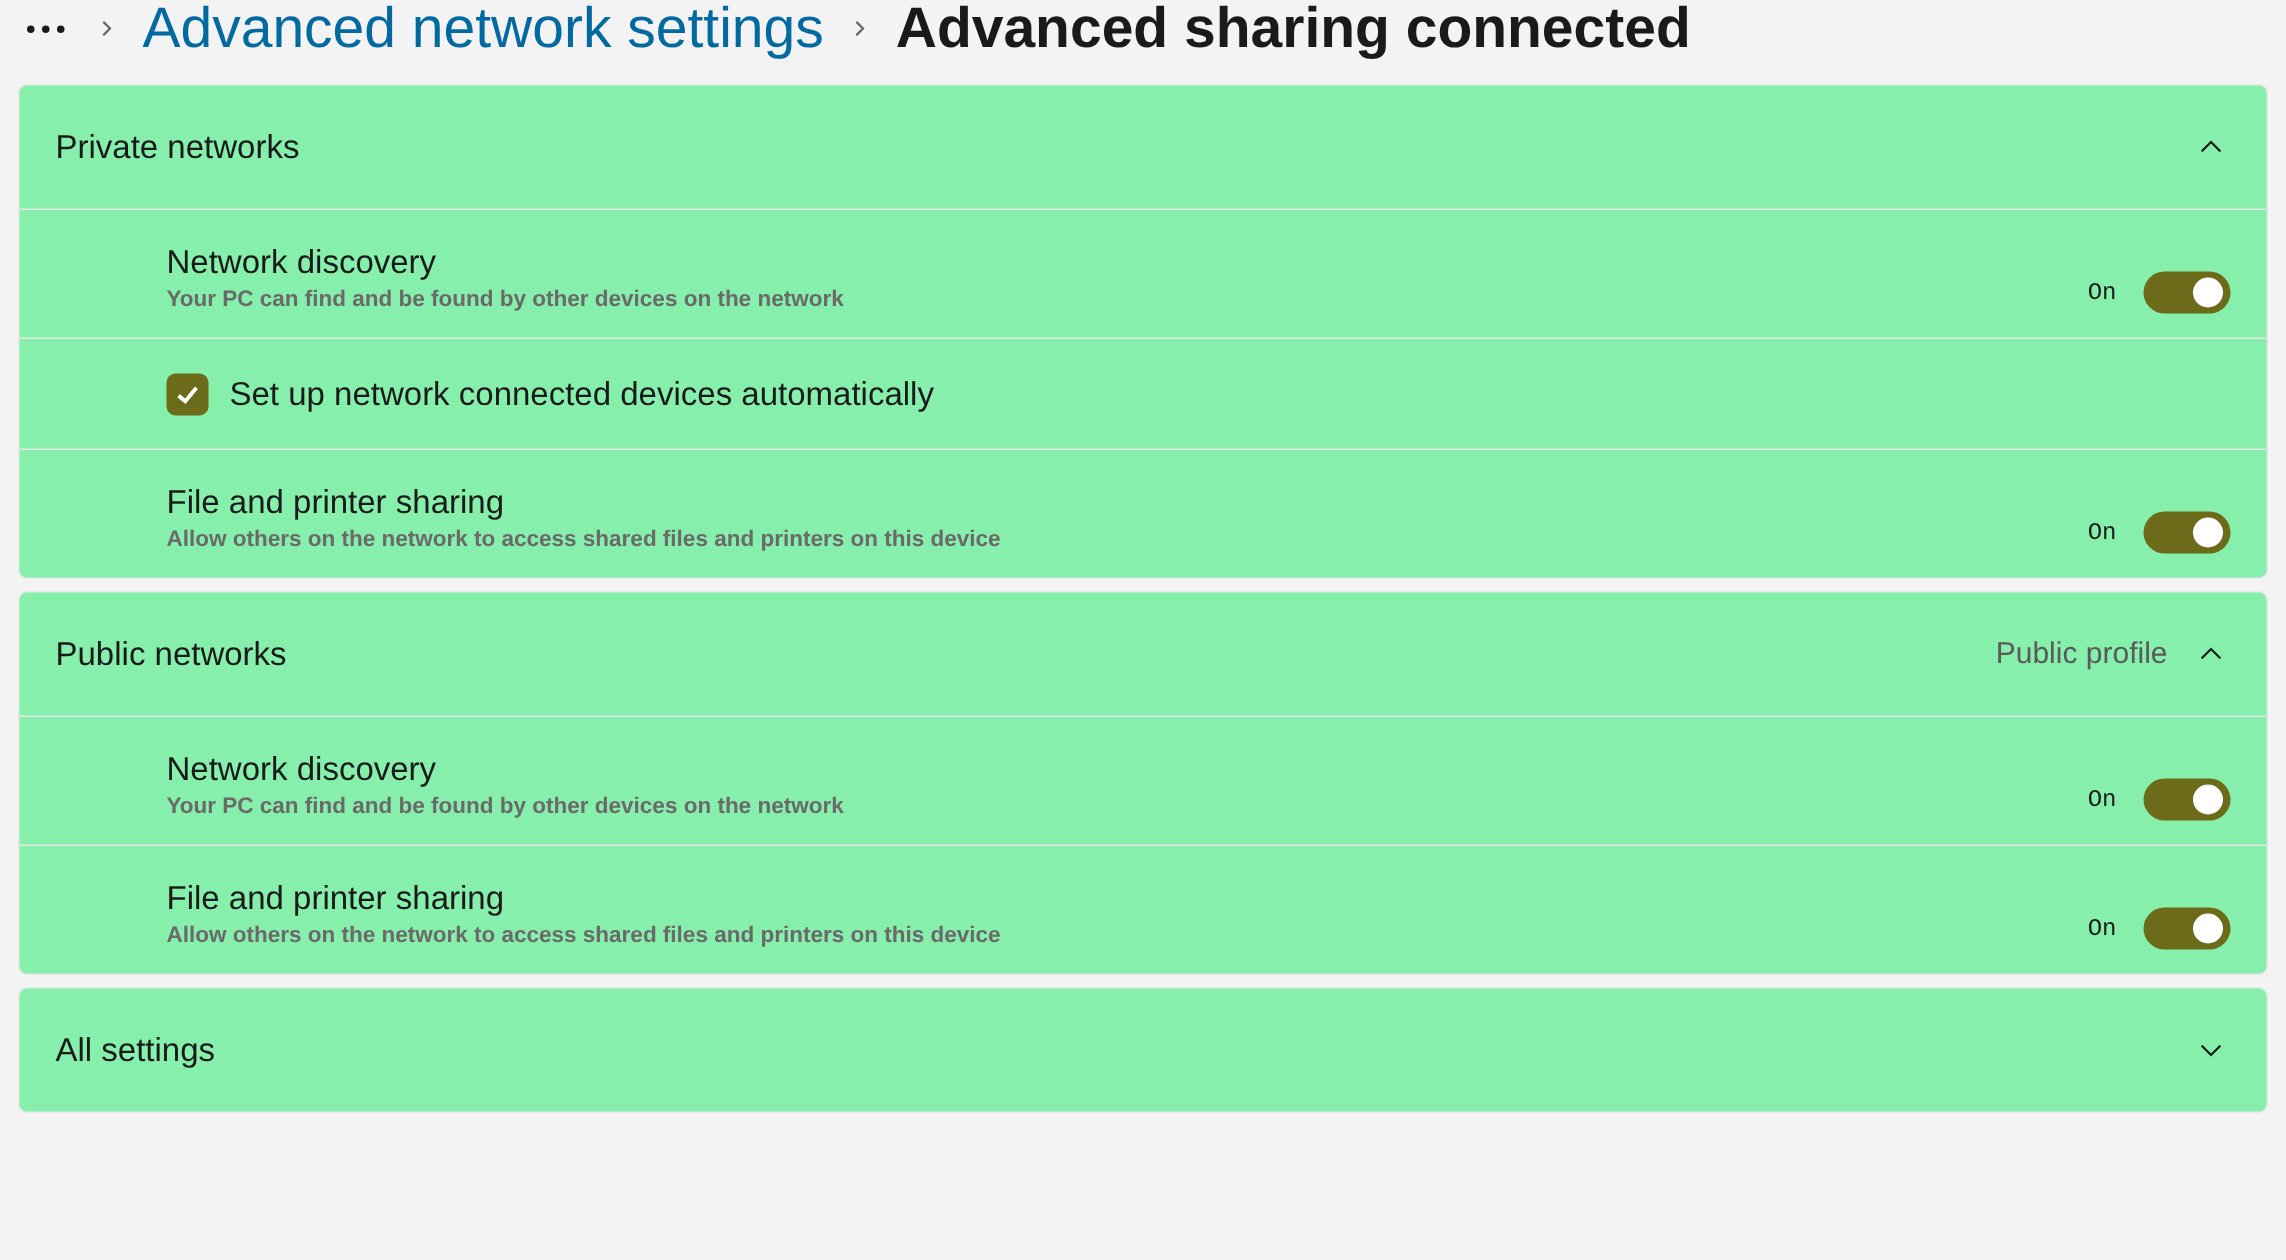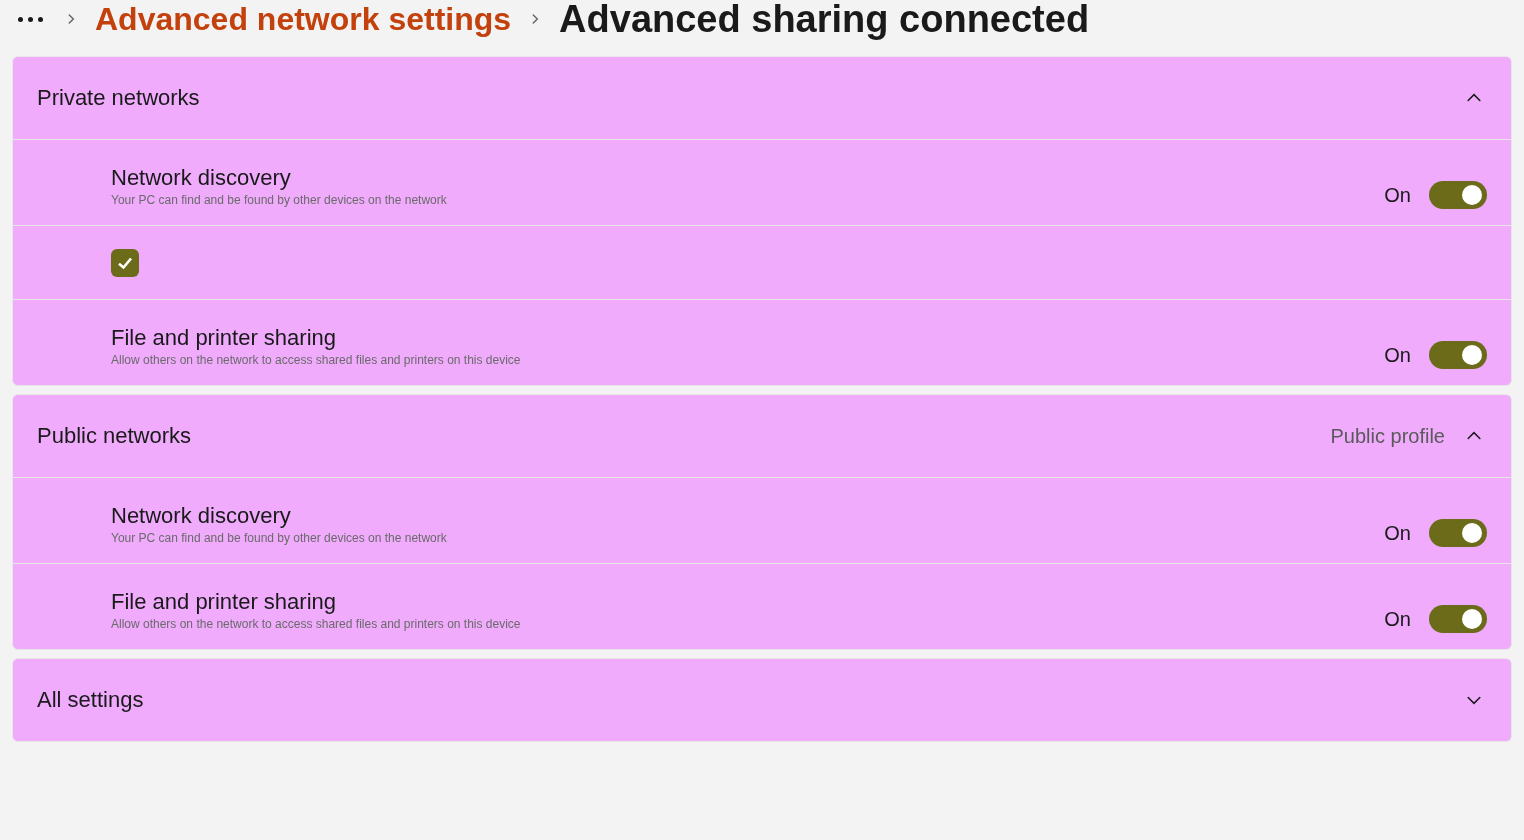--- a/index.html
+++ b/index.html
@@ -33,35 +33,35 @@
   }
   .breadcrumb .chev {
     width: 20px;
     height: 20px;
     display: flex;
     align-items: center;
     justify-content: center;
     color: #666;
   }
   .breadcrumb .crumb-link {
-    font-size: 32px;
-    font-weight: 700;
-    color: #c2410c;
+    font-size: 38px;
+    font-weight: 400;
+    color: #0369a1;
     cursor: pointer;
     line-height: 1;
   }
   .breadcrumb .crumb-current {
     font-size: 38px;
     font-weight: 600;
     color: #1a1a1a;
     line-height: 1;
   }
 
   .card {
-    background: #f0abfc;
+    background: #86efac;
     border: 1px solid #e7e7e7;
     border-radius: 6px;
     margin: 0 12px 8px 12px;
     overflow: hidden;
   }
   .section-header {
     display: flex;
     align-items: center;
     padding: 28px 24px;
     cursor: pointer;
@@ -96,32 +96,34 @@
   .row-text {
     flex: 1;
   }
   .row-title {
     font-size: 22px;
     font-weight: 400;
     color: #1a1a1a;
     margin-bottom: 2px;
   }
   .row-desc {
-    font-size: 12px;
+    font-size: 15px;
     color: #6a6a6a;
     line-height: 1.3;
+    font-weight: bold;
   }
   .toggle-wrap {
     display: flex;
     align-items: center;
     gap: 18px;
   }
   .toggle-state {
-    font-size: 20px;
-    color: #1a1a1a;
+    font-size: 16px;
+    color: #1a1a1a;
+    font-family: Liberation Mono, monospace;
   }
   .toggle {
     width: 58px;
     height: 28px;
     background: #6b6b19;
     border-radius: 14px;
     position: relative;
     cursor: pointer;
   }
   .toggle .knob {
@@ -207,20 +209,21 @@
         </div>
     </div>
   </div>
 
   <div class="checkbox-row">
     <div class="checkbox">
       <svg width="18" height="18" viewBox="0 0 24 24">
           <polyline points="4,13 10,18 20,6"></polyline>
         </svg>
     </div>
+    <div class="checkbox-label">Set up network connected devices automatically</div>
   </div>
 
   <div class="row">
     <div class="row-text">
       <div class="row-title">File and printer sharing</div>
       <div class="row-desc">Allow others on the network to access shared files and printers on this device</div>
     </div>
     <div class="toggle-wrap">
       <div class="toggle-state">On</div>
       <div class="toggle">

